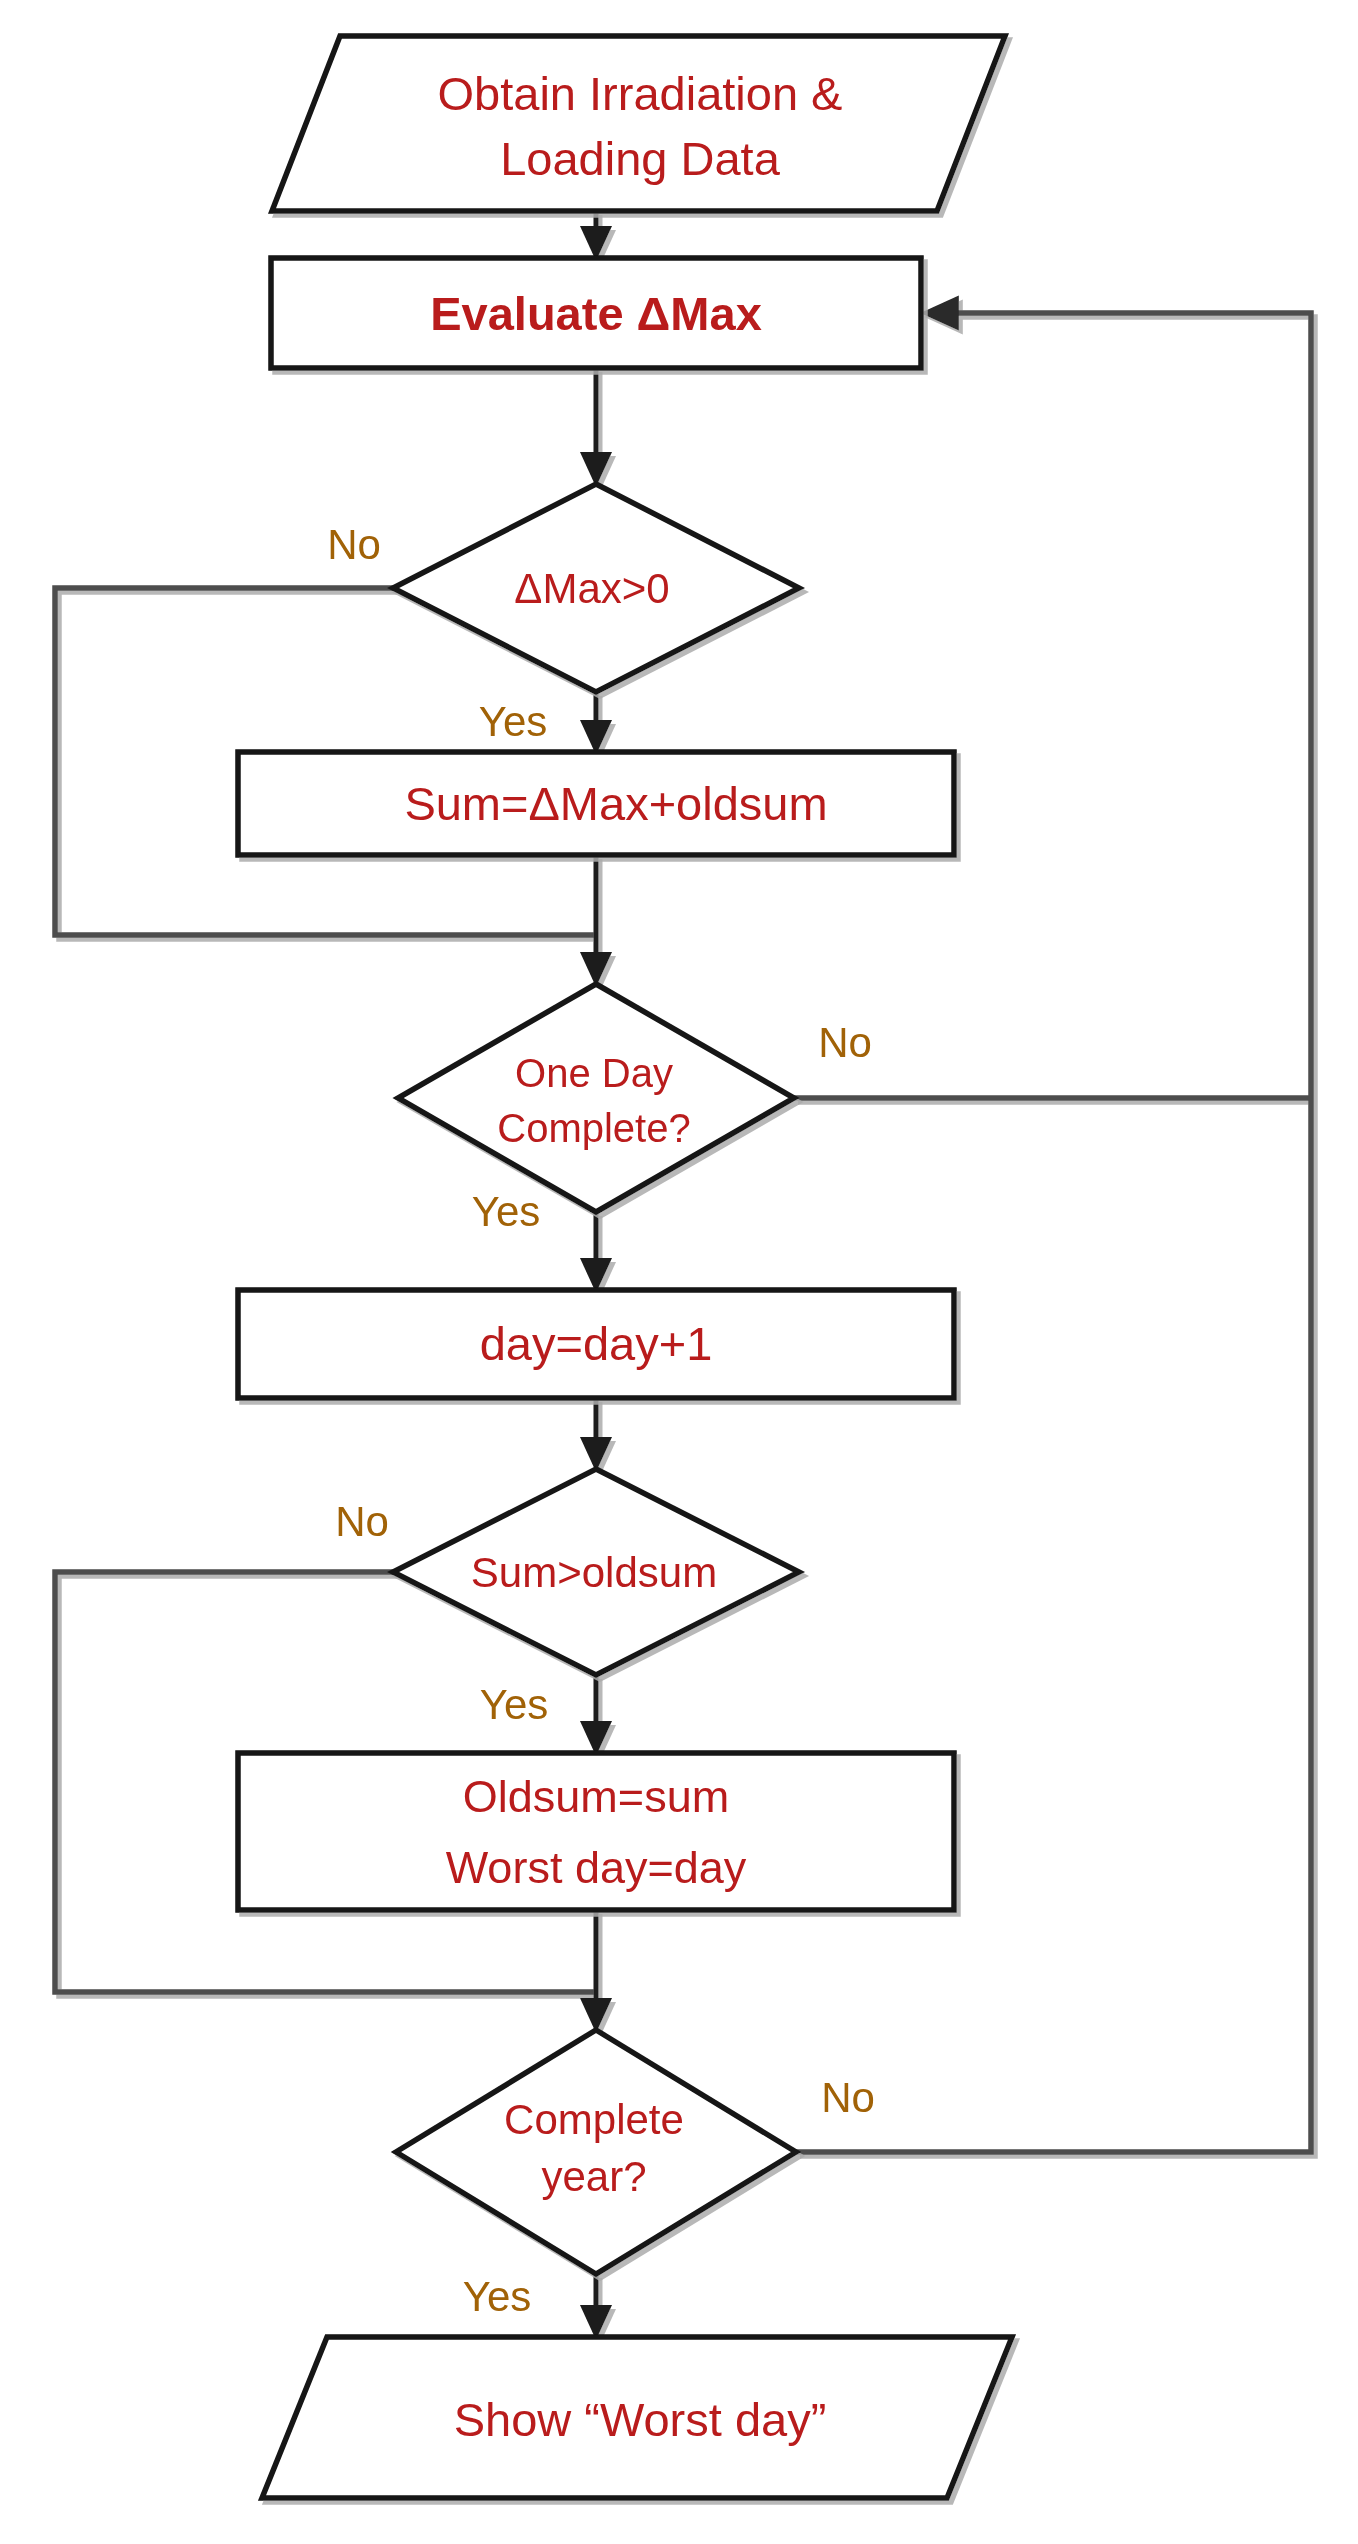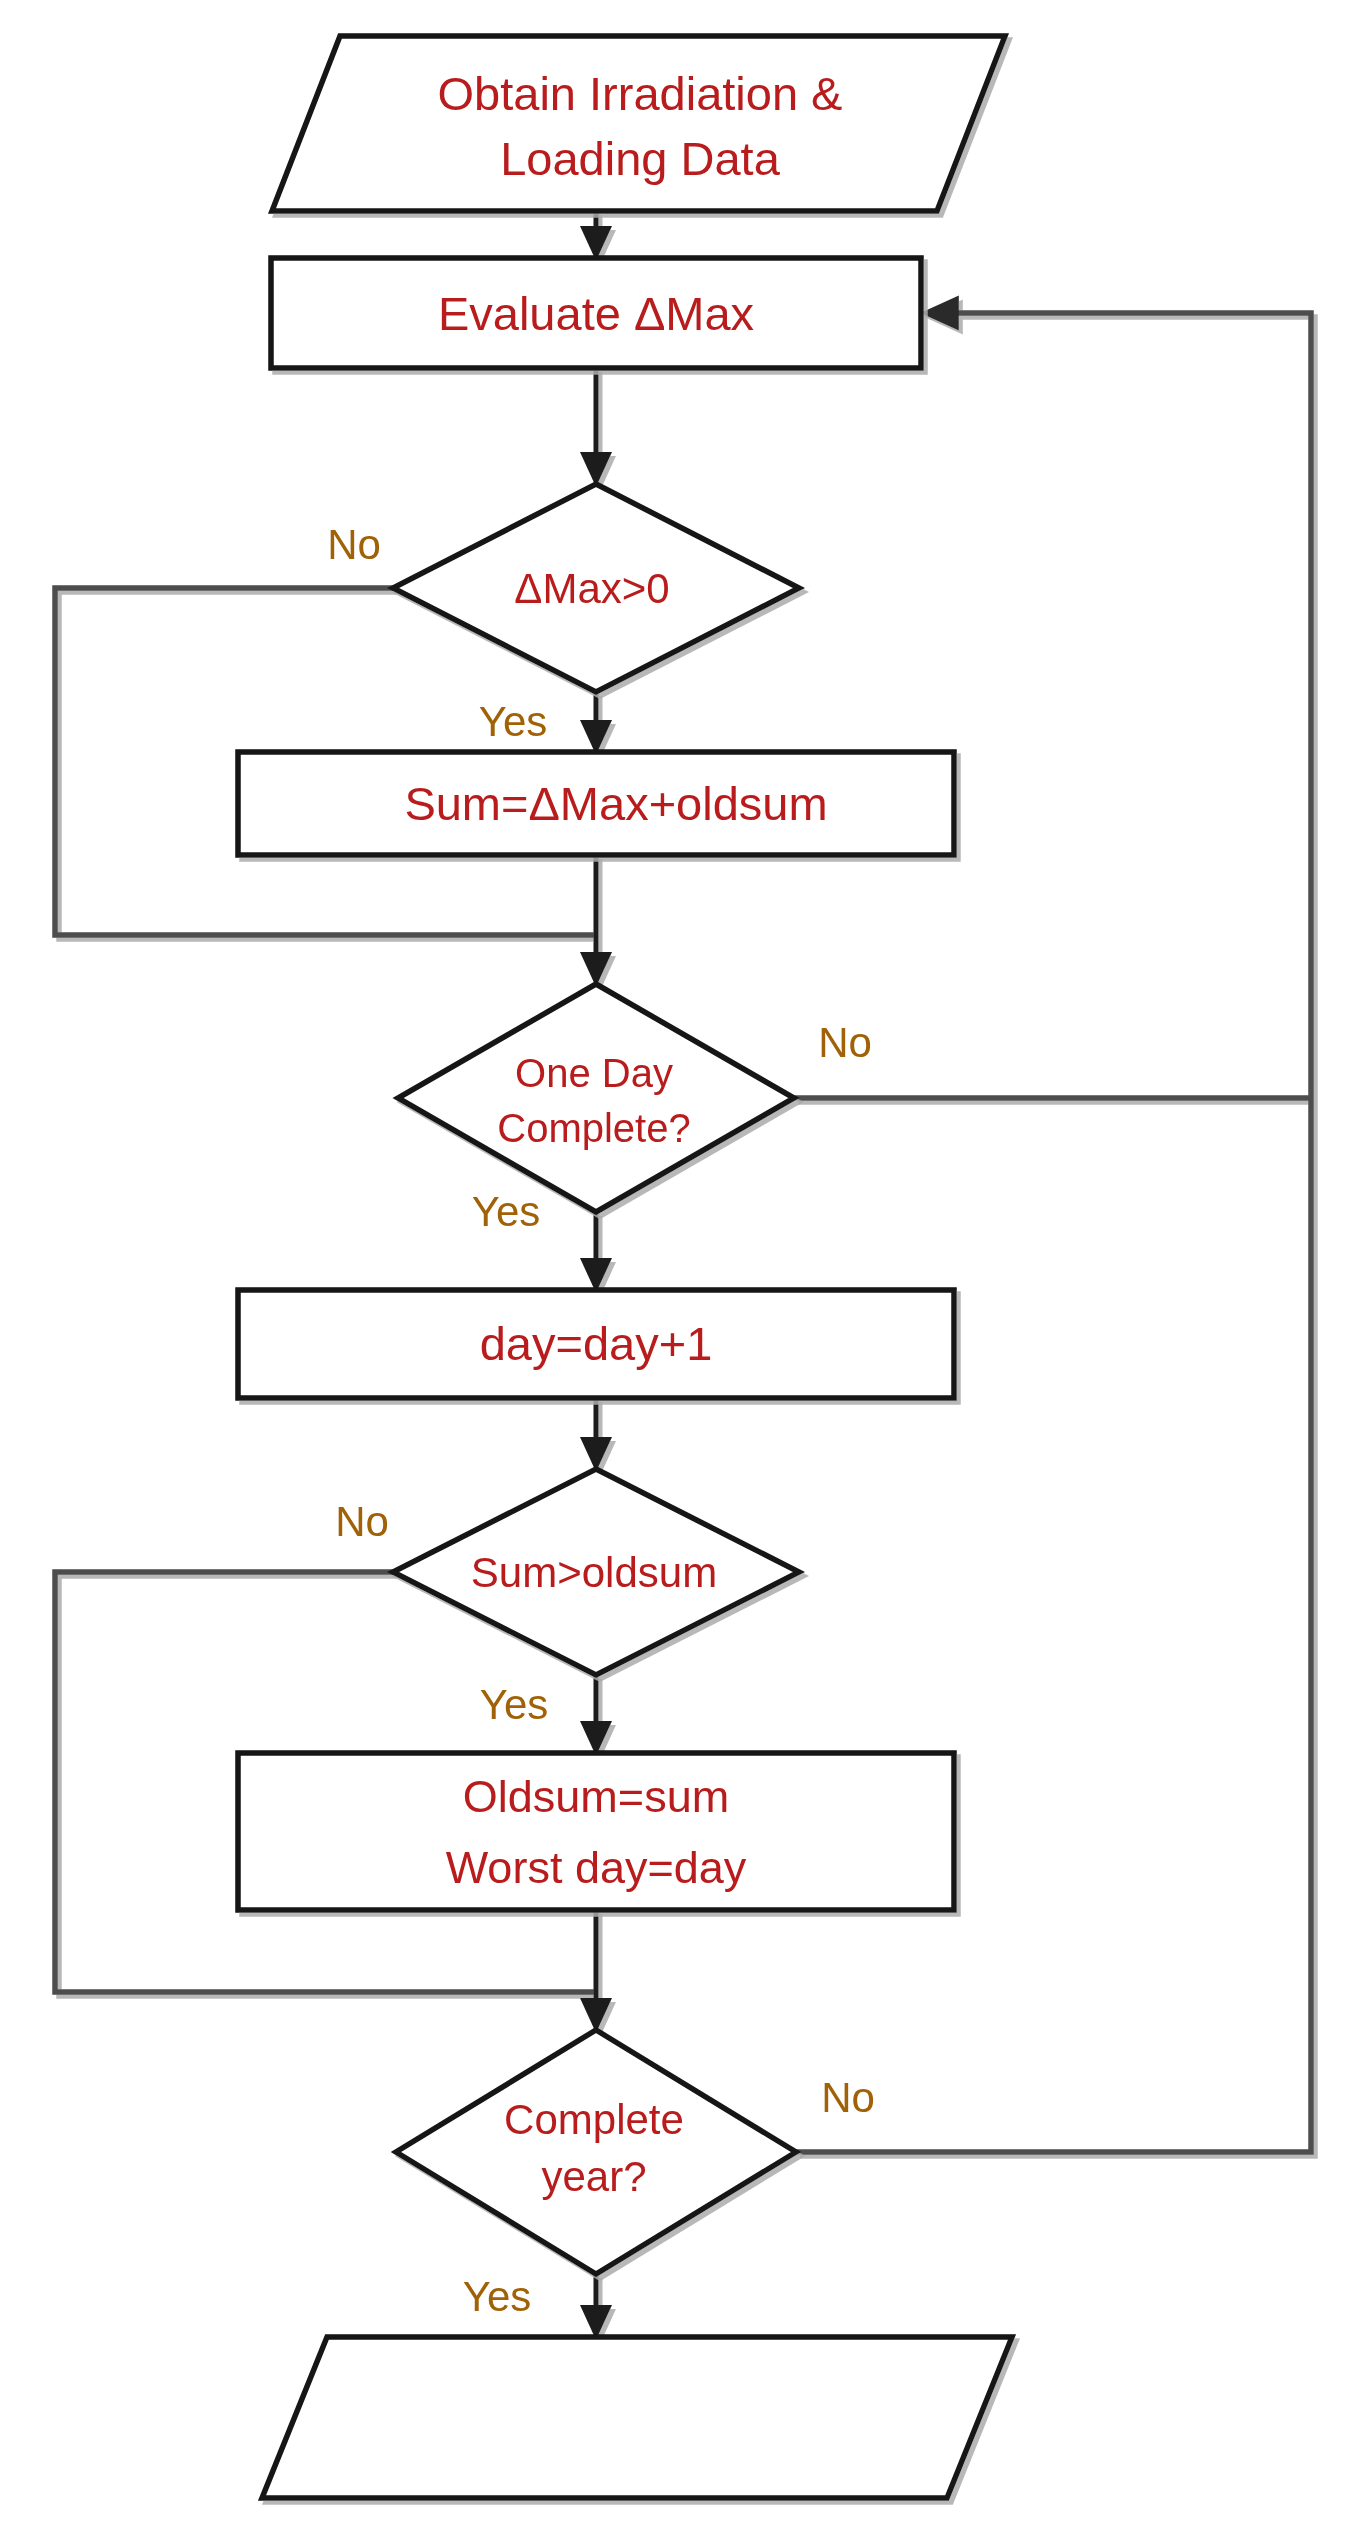--- a/index.html
+++ b/index.html
@@ -99,31 +99,32 @@
         <rect x="238" y="1290" width="716" height="108" fill="#ffffff" stroke="#161616" stroke-width="5.5"></rect>
         <polygon points="596,1469 799,1572 596,1675 393,1572" fill="#ffffff" stroke="#161616" stroke-width="5.5"></polygon>
         <rect x="238" y="1753" width="716" height="157" fill="#ffffff" stroke="#161616" stroke-width="5.5"></rect>
         <polygon points="596,2030 796,2152 596,2274 396,2152" fill="#ffffff" stroke="#161616" stroke-width="5.5"></polygon>
         <polygon points="327,2337 1012,2337 947,2498 262,2498" fill="#ffffff" stroke="#161616" stroke-width="5.5"></polygon>
       </g>
   </svg>
   <div class="labels">
       <div class="node-label" style="left: 640px; top: 126px; font-size: 47px; line-height: 65px;">Obtain Irradiation &amp;
 Loading Data</div>
-      <div class="node-label" style="left: 596px; top: 314px; font-size: 47px; line-height: 56px;">Evaluate ΔMax</div>
+      <div class="node-label" style="left: 596px; top: 314px; font-size: 47px; line-height: 56px; font-weight: bold;">Evaluate ΔMax</div>
       <div class="node-label" style="left: 592px; top: 589px; font-size: 42px; line-height: 50px;">ΔMax&gt;0</div>
       <div class="node-label" style="left: 616px; top: 804px; font-size: 47px; line-height: 56px;">Sum=ΔMax+oldsum</div>
       <div class="node-label" style="left: 594px; top: 1101px; font-size: 40px; line-height: 55px;">One Day
 Complete?</div>
       <div class="node-label" style="left: 596px; top: 1344px; font-size: 47px; line-height: 56px;">day=day+1</div>
       <div class="node-label" style="left: 594px; top: 1573px; font-size: 42px; line-height: 50px;">Sum&gt;oldsum</div>
       <div class="node-label" style="left: 596px; top: 1832px; font-size: 45px; line-height: 71px;">Oldsum=sum
 Worst day=day</div>
       <div class="node-label" style="left: 594px; top: 2148px; font-size: 42px; line-height: 57px;">Complete
 year?</div>
+      <div class="node-label" style="left: 640px; top: 2420px; font-size: 47px; line-height: 56px;">Show “Worst day”</div>
       <div class="branch-label" style="left: 354px; top: 545px; font-size: 42px;">No</div>
       <div class="branch-label" style="left: 513px; top: 722px; font-size: 42px;">Yes</div>
       <div class="branch-label" style="left: 845px; top: 1043px; font-size: 42px;">No</div>
       <div class="branch-label" style="left: 506px; top: 1212px; font-size: 42px;">Yes</div>
       <div class="branch-label" style="left: 362px; top: 1522px; font-size: 42px;">No</div>
       <div class="branch-label" style="left: 514px; top: 1705px; font-size: 42px;">Yes</div>
       <div class="branch-label" style="left: 848px; top: 2098px; font-size: 42px;">No</div>
       <div class="branch-label" style="left: 497px; top: 2297px; font-size: 42px;">Yes</div>
     </div>
 </div>

